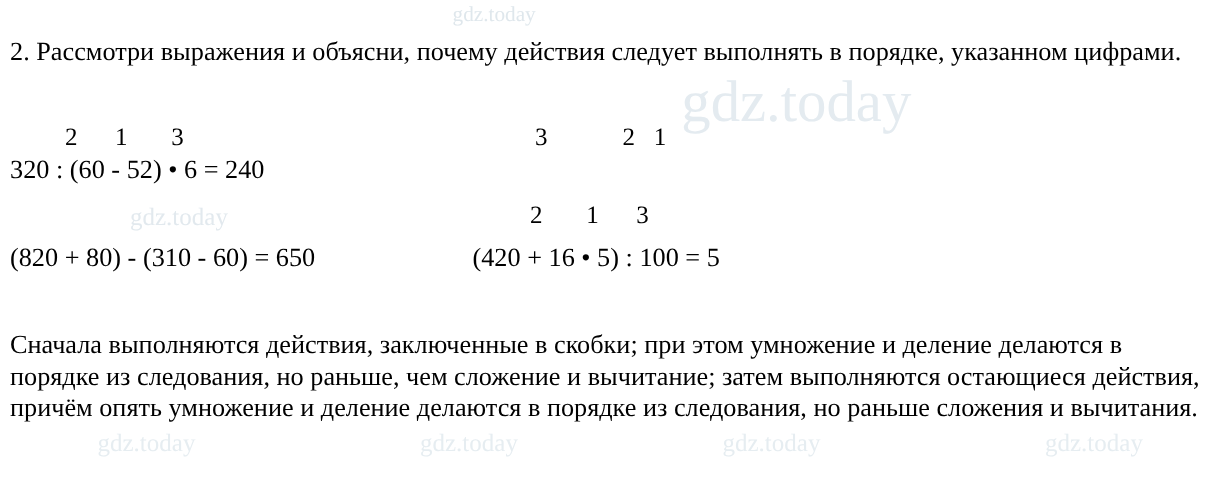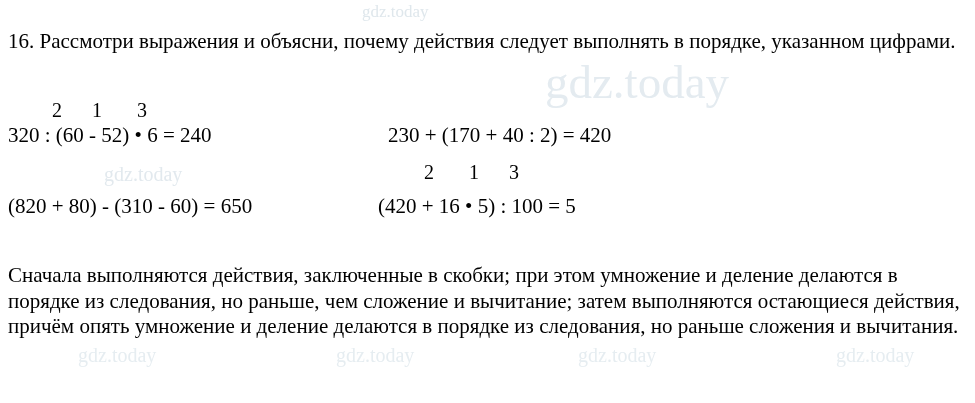--- a/index.html
+++ b/index.html
@@ -100,25 +100,25 @@
 <div class="page">
 
   <div class="wm wm-top">gdz.today</div>
   <div class="wm wm-big">gdz.today</div>
   <div class="wm wm-mid">gdz.today</div>
   <div class="wm wm-b1">gdz.today</div>
   <div class="wm wm-b2">gdz.today</div>
   <div class="wm wm-b3">gdz.today</div>
   <div class="wm wm-b4">gdz.today</div>
 
-  <div class="task-title">16. Рассмотри выражения и объясни, почему действия следует выполнять в порядке, указанном цифрами.</div>
+  <div class="task-title">2. Рассмотри выражения и объясни, почему действия следует выполнять в порядке, указанном цифрами.</div>
 
   <div class="marks row1-marks-a">2      1       3</div>
+  <div class="marks row1-marks-b">3            2   1</div>
   <div class="expr-block row1-expr-a">320 : (60 - 52) • 6 = 240</div>
-  <div class="expr-block row1-expr-b">230 + (170 + 40 : 2) = 420</div>
 
   <div class="marks row2-marks-b">2       1      3</div>
   <div class="expr-block row2-expr-a">(820 + 80) - (310 - 60) = 650</div>
   <div class="expr-block row2-expr-b">(420 + 16 • 5) : 100 = 5</div>
 
   <div class="explanation">Сначала выполняются действия, заключенные в скобки; при этом умножение и деление делаются в порядке из следования, но раньше, чем сложение и вычитание; затем выполняются остающиеся действия, причём опять умножение и деление делаются в порядке из следования, но раньше сложения и вычитания.</div>
 
 </div>
 
 </body></html>

